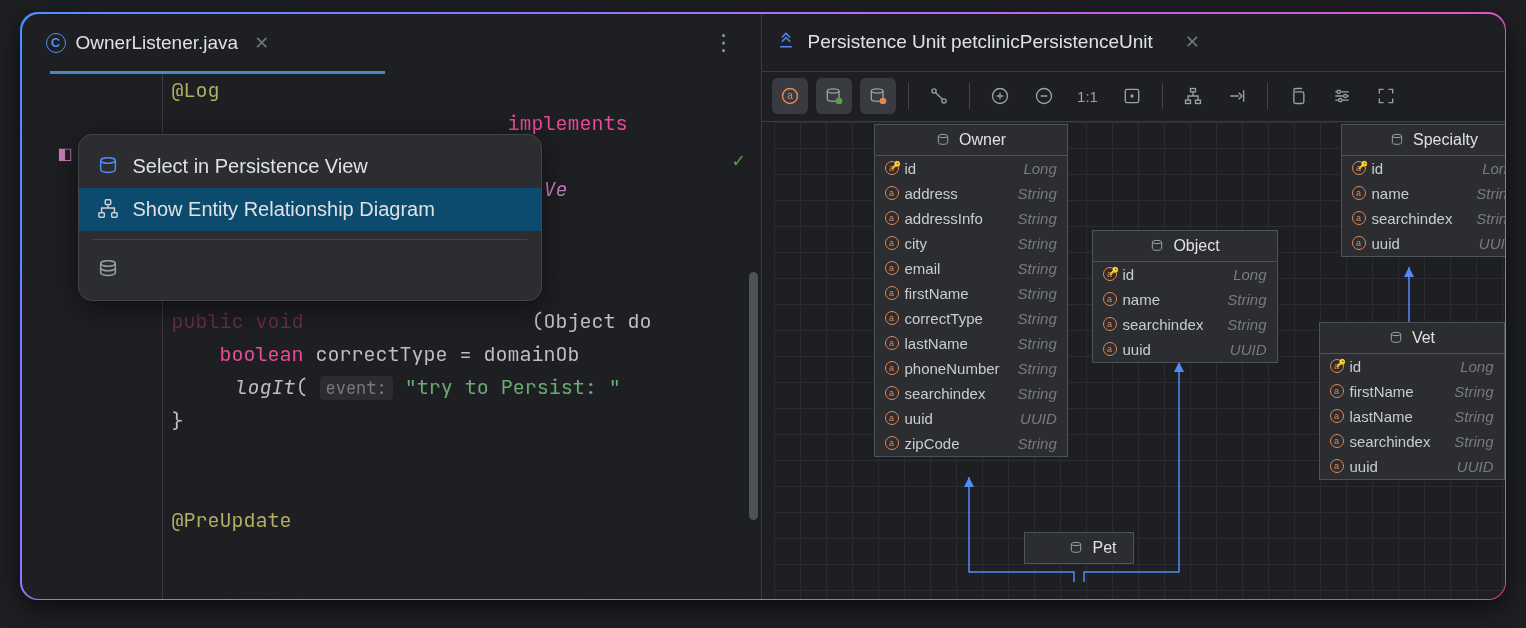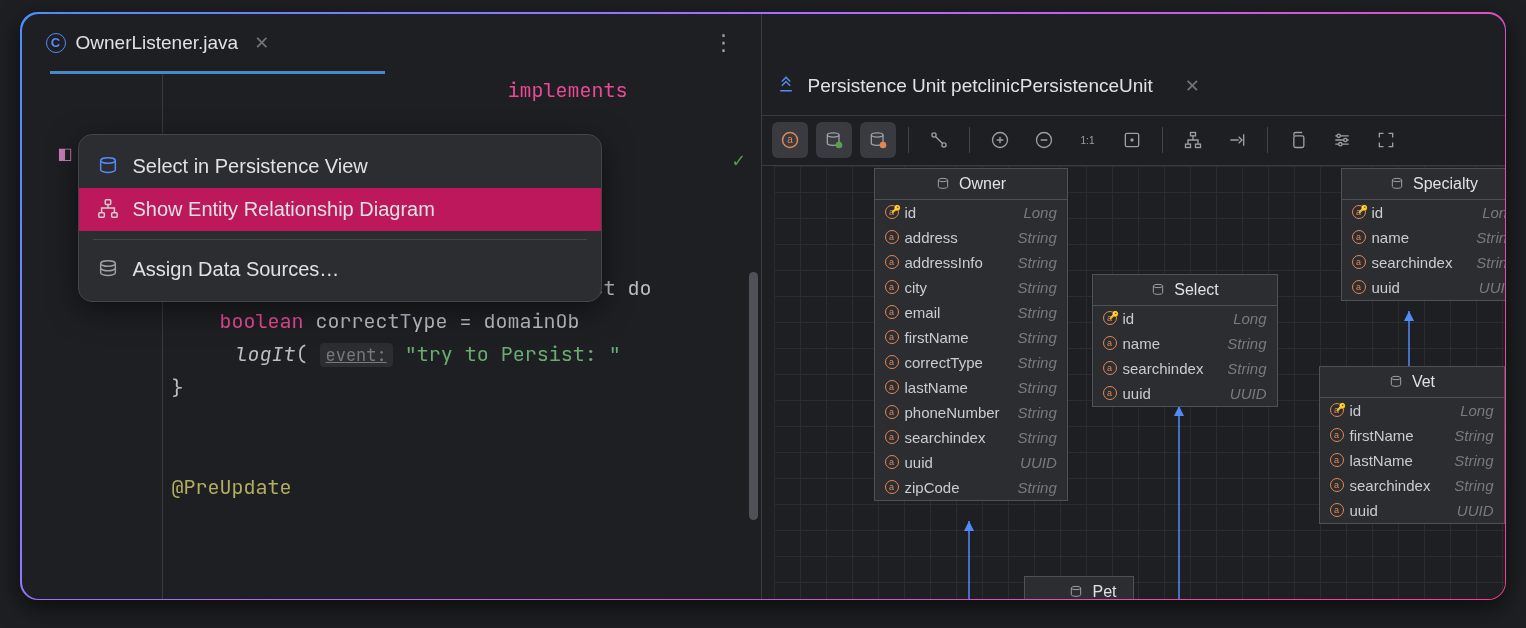--- a/index.html
+++ b/index.html
@@ -44,56 +44,56 @@
   font-family: "JetBrains Mono", Menlo, Consolas, monospace;
   font-size: 20px; line-height: 33px;
   padding-left: 150px;
 }
 .gutter-line { position: absolute; left: 140px; top: 0; bottom: 0; width: 1px; background: #393b40; }
 .code-line { white-space: pre; }
 .tok-annotation { color: #b3ae60; }
 .tok-keyword { color: #ec4899; }
 .tok-type { color: #bcbec4; font-style: italic; margin-left: 16px; }
 .tok-ident { color: #bcbec4; }
-.tok-paramhint { color: #787878; background: #2b2d30; border-radius: 4px; padding: 1px 6px; font-size: 17px; font-style: normal; text-decoration: underline;}
+.tok-paramhint { color: #787878; background: #2b2d30; border-radius: 4px; padding: 1px 6px; font-size: 17px; font-style: normal;}
 .tok-string { color: #6aab73; }
 .tok-italic { font-style: italic; color: #c77dbb; }
 .checkmark { position: absolute; right: 16px; top: 70px; color: #5c9e4f; font-size: 20px; }
 .gutter-icon { position: absolute; left: 36px; top: 130px; color: #c77dbb; font-size: 16px; }
 .scrollbar-thumb { position: absolute; right: 3px; top: 258px; width: 9px; height: 248px; background: #4e5157; border-radius: 5px; }
 .context-menu {
   position: absolute; left: 56px; top: 120px;
   background: #2b2d30; border: 1px solid #43454a; border-radius: 14px;
-  width: 524px; padding: 10px 0;
+  width: 464px; padding: 10px 0;
   box-shadow: 0 8px 30px rgba(0,0,0,0.5);
 }
 .menu-item {
   display: flex; align-items: center; gap: 14px;
   padding: 10px 18px; font-size: 20px; color: #dfe1e5;
 }
-.menu-item.selected { background: #be185d; }
+.menu-item.selected { background: #0c4a6e; }
 .menu-sep { height: 1px; background: #43454a; margin: 8px 14px; }
 .menu-icon { width: 22px; height: 22px; display: flex; align-items: center; justify-content: center; }
 
-.right-tab-bar { height: 58px; display: flex; align-items: center; padding: 0 14px; border-bottom: 1px solid #393b40; margin-top: 44px;}
+.right-tab-bar { height: 58px; display: flex; align-items: center; padding: 0 14px; border-bottom: 1px solid #393b40;}
 .right-tab { display: flex; align-items: center; gap: 12px; font-size: 19px; color: #dfe1e5; }
 .right-tab-close { color: #6f737a; margin-left: 20px; font-size: 18px;}
 .toolbar {
   height: 50px; display: flex; align-items: center; gap: 8px; padding: 0 10px;
   border-bottom: 1px solid #393b40;
 }
 .tool-btn {
   width: 36px; height: 36px; border-radius: 6px;
   display: flex; align-items: center; justify-content: center;
   color: #9aa0a6;
 }
 .tool-btn.active { background: #393b40; }
 .tool-btn.orange { color: #e08855; }
 .tool-sep { width: 1px; height: 26px; background: #43454a; margin: 0 4px; }
-.tool-text { font-size: 10px; color: #9aa0a6; padding: 0 4px;}
+.tool-text { font-size: 15px; color: #9aa0a6; padding: 0 4px;}
 .diagram-canvas {
   flex: 1; position: relative;
   background-color: #1e1f22;
   background-image: linear-gradient(#2a2c30 1px, transparent 1px), linear-gradient(90deg, #2a2c30 1px, transparent 1px);
   background-size: 26px 26px;
   overflow: hidden;
   margin-left: 12px;
 }
 .entity-card {
   position: absolute; background: #2b2d30; border: 1px solid #4e5157;
@@ -127,20 +127,21 @@
           <span class="tab-close">✕</span>
         </div>
         <div class="more-icon">⋮</div>
       </div>
       <div class="tab-underline"></div>
 
       <div class="editor">
         <div class="gutter-line"></div>
         <span class="checkmark">✓</span>
 
+        <div class="code-line"><span class="tok-annotation">@Log</span></div>
         <div class="code-line">                            <span class="tok-keyword">implements </span></div>
         <div class="code-line"> </div>
         <div class="code-line">                       <span class="tok-ident">g </span><span class="tok-italic">serialVe</span></div>
         <div class="code-line"> </div>
         <div class="code-line"> </div>
         <div class="code-line"> </div>
         <div class="code-line"><span class="tok-keyword" style="opacity:.35">public void </span>                  <span class="tok-ident">(Object do</span></div>
         <div class="code-line">    <span class="tok-keyword">boolean</span><span class="tok-ident"> correctType = domainOb</span></div>
         <div class="code-line">    <span class="tok-type">logIt</span><span class="tok-ident">( </span><span class="tok-paramhint">event:</span><span class="tok-string"> "try to Persist: "</span></div>
         <div class="code-line"><span class="tok-ident">}</span></div>
@@ -175,21 +176,20 @@
         </div>
         <div class="menu-sep"></div>
         <div class="menu-item">
           <span class="menu-icon">
             <svg viewBox="0 0 24 24" width="22" height="22">
                 <ellipse cx="12" cy="6" rx="8" ry="3" fill="none" stroke="#9aa0a6" stroke-width="1.6"></ellipse>
                 <path d="M4 6v10c0 1.6 3.6 3 8 3s8-1.4 8-3V6" fill="none" stroke="#9aa0a6" stroke-width="1.6"></path>
                 <path d="M4 11c0 1.6 3.6 3 8 3s8-1.4 8-3" fill="none" stroke="#9aa0a6" stroke-width="1.6"></path>
               </svg>
           </span>
-          <span>Assign Data Sources…</span>
         </div>
       </div>
     </div>
 
     <div class="pane-right">
       <div class="right-tab-bar">
         <div class="right-tab">
           <span style="color:#548af7;">
             <svg viewBox="0 0 24 24" width="20" height="20">
                 <path d="M7 14l5-5 5 5M7 9l5-5 5 5" fill="none" stroke="#548af7" stroke-width="1.8"></path>
@@ -394,21 +394,21 @@
               </div>
             </div>
         </div>
 
         <div class="entity-card" style="left:318px; top:108px;">
           <div class="entity-header">
             <svg class="db-icon-mini" viewBox="0 0 24 24">
                 <ellipse cx="12" cy="6" rx="7" ry="2.5" fill="none" stroke="#9aa0a6" stroke-width="1.5"></ellipse>
                 <path d="M5 6v10c0 1.4 3 2.5 7 2.5s7-1.1 7-2.5V6" fill="none" stroke="#9aa0a6" stroke-width="1.5"></path>
               </svg>
-            <span>Select</span>
+            <span>Object</span>
           </div>
           <div>
               <div class="entity-row">
                 <span class="field-left">
                   <span class="attr-icon" style="position: relative;">a<span style="position:absolute;font-size:8px;margin-left:10px;margin-top:-6px;">🔑</span></span>
                   <span>id</span>
                 </span>
                 <span class="field-type">Long</span>
               </div>
               <div class="entity-row">

